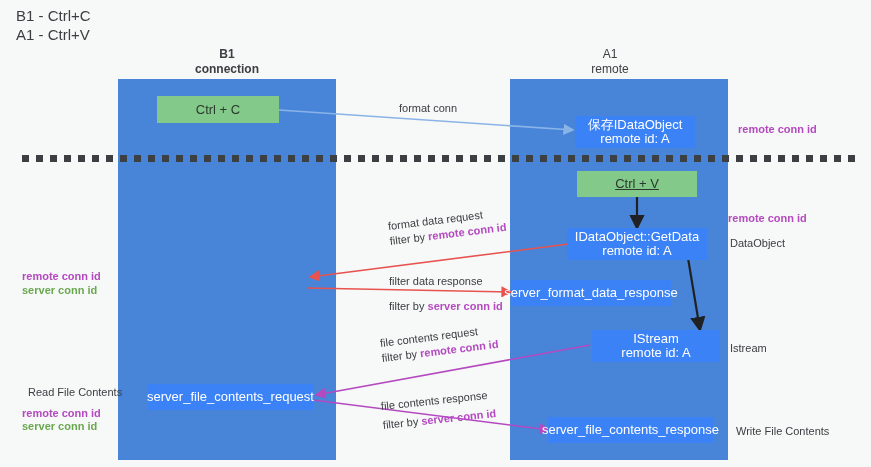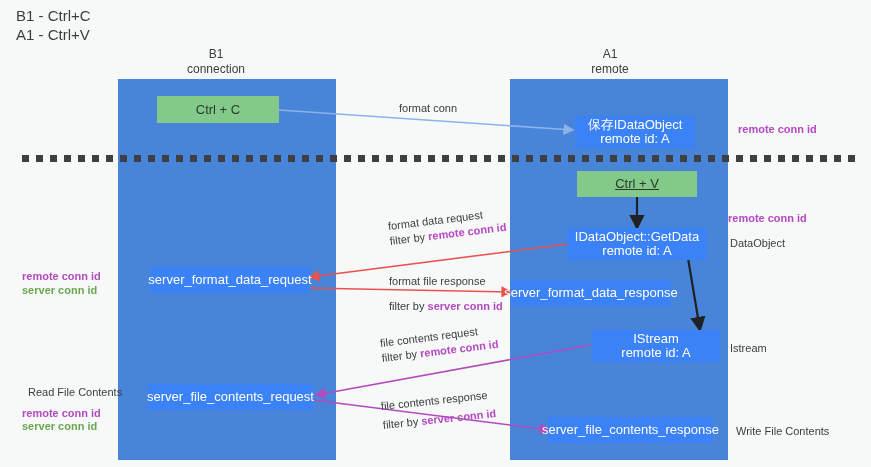--- a/index.html
+++ b/index.html
@@ -96,21 +96,21 @@
 </head>
 <body>
 
 <div id="canvas">
 
   <div class="title">
     <div>B1 - Ctrl+C</div>
     <div>A1 - Ctrl+V</div>
   </div>
 
-  <div class="col-header" style="left:116px; top:47px;">
+  <div class="col-header" style="left:127px; top:47px;font-weight:bold;">
     <div>B1</div>
     <div>connection</div>
   </div>
   <div class="col-header" style="left:510px; top:47px;">
     <div>A1</div>
     <div>remote</div>
   </div>
 
   <div class="lane" style="left:118px; top:79px; width:218px; height:381px;"></div>
   <div class="lane" style="left:510px; top:79px; width:218px; height:381px;"></div>
@@ -164,23 +164,20 @@
   <div class="box orange" style="left:567px; top:228px; width:140px; height:32px;text-align:center;">
     <div>IDataObject::GetData</div>
     <div class="l2">remote id: A</div>
   </div>
 
   <div class="box orange" style="left:592px; top:330px; width:128px; height:32px;">
     <div>IStream</div>
     <div class="l2">remote id: A</div>
   </div>
 
-  <div class="box orange" style="left:150px; top:267px; width:160px; height:26px;">
-    <div>server_format_data_request</div>
-  </div>
 
   <div class="box orange" style="left:511px; top:280px; width:160px; height:26px;">
     <div>server_format_data_response</div>
   </div>
 
   <div class="box orange" style="left:148px; top:384px; width:165px; height:26px;">
     <div>server_file_contents_request</div>
   </div>
 
   <div class="box orange" style="left:548px; top:417px; width:165px; height:26px;">
@@ -192,21 +189,21 @@
   </div>
 
   <div class="flow-label rot" style="left:389px; top:219px; transform: rotate(-7deg);">
     <div>format data request</div>
     <div>
       <span>filter by </span><span class="kw-remote">remote conn id</span>
     </div>
   </div>
 
   <div class="flow-label" style="left:389px; top:274px;">
-    <div>format file response</div>
+    <div>filter data response</div>
     <div style="margin-top:10px;">
       <span>filter by </span><span class="kw-server">server conn id</span>
     </div>
   </div>
 
   <div class="flow-label rot" style="left:381px; top:336px; transform: rotate(-7deg);">
     <div>file contents request</div>
     <div>
       <span>filter by </span><span class="kw-remote">remote conn id</span>
     </div>

